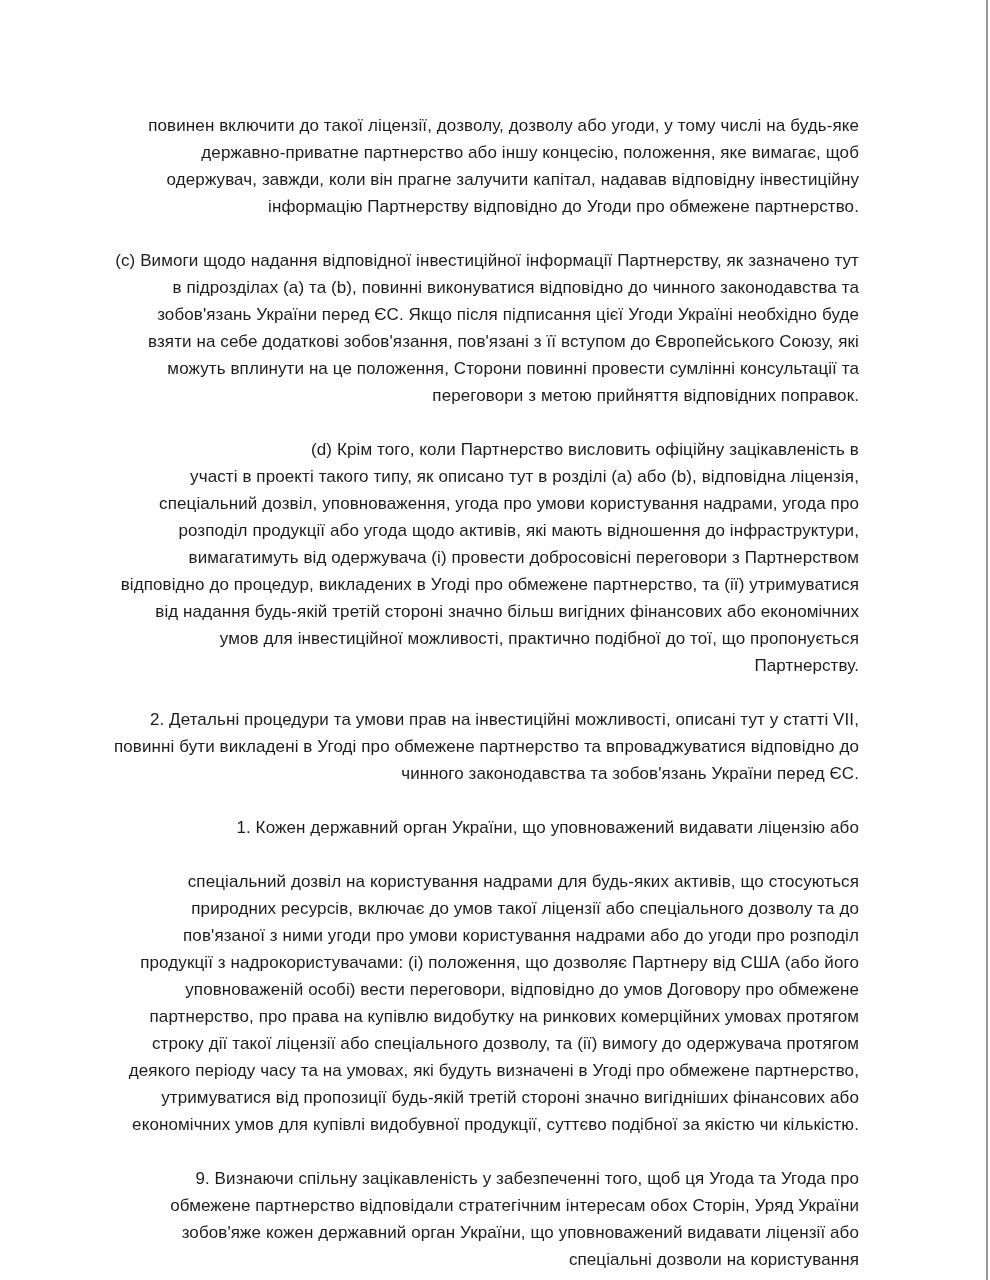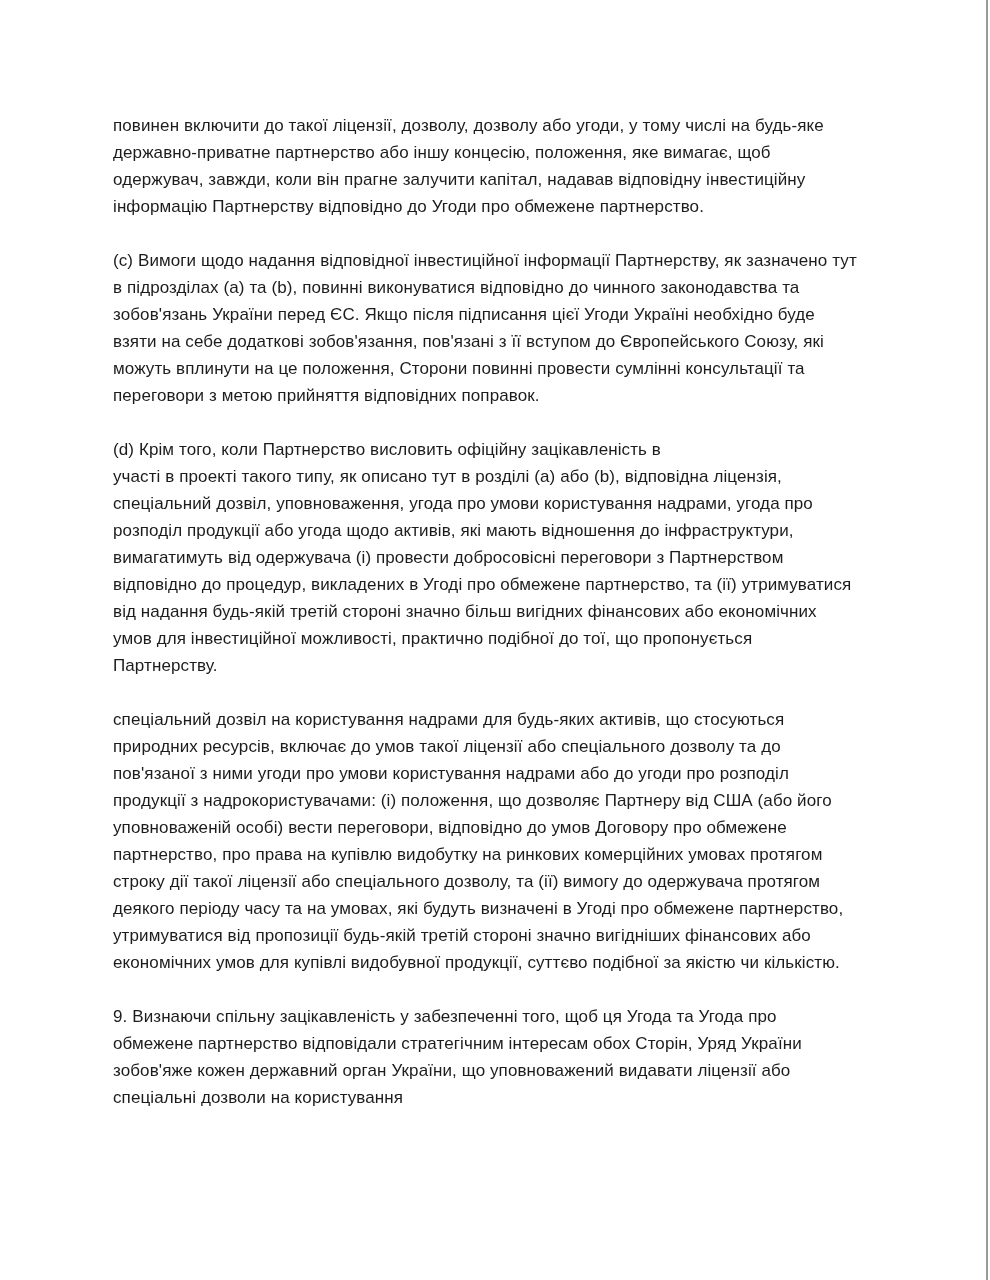--- a/index.html
+++ b/index.html
@@ -21,36 +21,38 @@
     width: 762px;
     color: #1c1c1c;
   }
   .page p {
     margin: 0 16px 27px 0;
     font-size: 17px;
     line-height: 27px;
     font-weight: 400;
     letter-spacing: 0.1px;
     white-space: pre-line;
-    text-align: left;
+    text-align: right;
   }
   .edge-line {
     position: absolute;
     top: 0;
     left: 986px;
     width: 2px;
     height: 1280px;
     background: #9a9a9a;
   }
 </style>
 </head>
 <body>
 
 <div class="page">
   <p>повинен включити до такої ліцензії, дозволу, дозволу або угоди, у тому числі на будь-яке державно-приватне партнерство або іншу концесію, положення, яке вимагає, щоб одержувач, завжди, коли він прагне залучити капітал, надавав відповідну інвестиційну інформацію Партнерству відповідно до Угоди про обмежене партнерство.</p>
   <p>(c) Вимоги щодо надання відповідної інвестиційної інформації Партнерству, як зазначено тут в підрозділах (a) та (b), повинні виконуватися відповідно до чинного законодавства та зобов'язань України перед ЄС. Якщо після підписання цієї Угоди Україні необхідно буде взяти на себе додаткові зобов'язання, пов'язані з її вступом до Європейського Союзу, які можуть вплинути на це положення, Сторони повинні провести сумлінні консультації та переговори з метою прийняття відповідних поправок.</p>
   <p>(d) Крім того, коли Партнерство висловить офіційну зацікавленість в
 участі в проекті такого типу, як описано тут в розділі (a) або (b), відповідна ліцензія, спеціальний дозвіл, уповноваження, угода про умови користування надрами, угода про розподіл продукції або угода щодо активів, які мають відношення до інфраструктури, вимагатимуть від одержувача (і) провести добросовісні переговори з Партнерством відповідно до процедур, викладених в Угоді про обмежене партнерство, та (ії) утримуватися від надання будь-якій третій стороні значно більш вигідних фінансових або економічних умов для інвестиційної можливості, практично подібної до тої, що пропонується Партнерству.</p>
+  <p>2. Детальні процедури та умови прав на інвестиційні можливості, описані тут у статті VII, повинні бути викладені в Угоді про обмежене партнерство та впроваджуватися відповідно до чинного законодавства та зобов'язань України перед ЄС.</p>
+  <p>1. Кожен державний орган України, що уповноважений видавати ліцензію або</p>
   <p>спеціальний дозвіл на користування надрами для будь-яких активів, що стосуються природних ресурсів, включає до умов такої ліцензії або спеціального дозволу та до пов'язаної з ними угоди про умови користування надрами або до угоди про розподіл продукції з надрокористувачами: (і) положення, що дозволяє Партнеру від США (або його уповноваженій особі) вести переговори, відповідно до умов Договору про обмежене партнерство, про права на купівлю видобутку на ринкових комерційних умовах протягом строку дії такої ліцензії або спеціального дозволу, та (ії) вимогу до одержувача протягом деякого періоду часу та на умовах, які будуть визначені в Угоді про обмежене партнерство, утримуватися від пропозиції будь-якій третій стороні значно вигідніших фінансових або економічних умов для купівлі видобувної продукції, суттєво подібної за якістю чи кількістю.</p>
   <p>9. Визнаючи спільну зацікавленість у забезпеченні того, щоб ця Угода та Угода про обмежене партнерство відповідали стратегічним інтересам обох Сторін, Уряд України зобов'яже кожен державний орган України, що уповноважений видавати ліцензії або спеціальні дозволи на користування</p>
 </div>
 
 <div class="edge-line"></div>
 
 </body></html>

